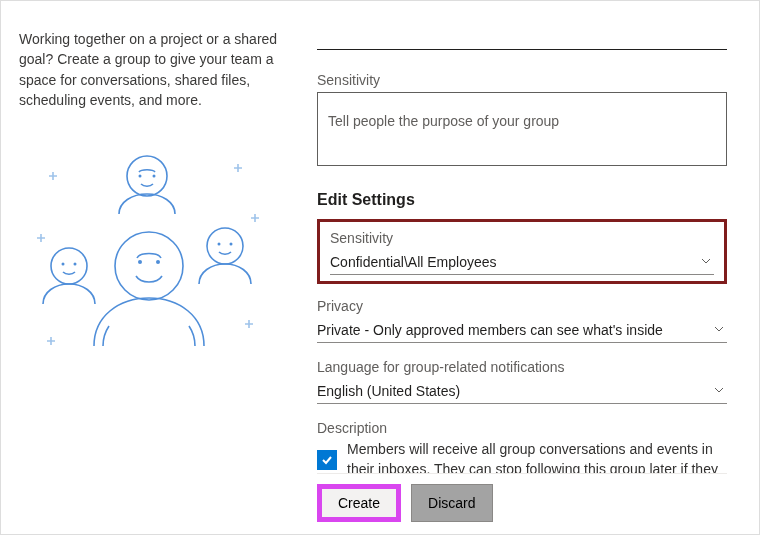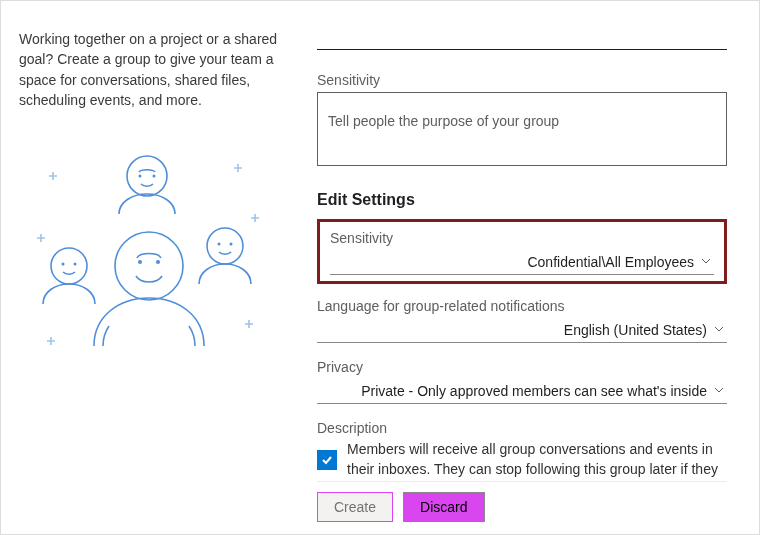--- a/index.html
+++ b/index.html
@@ -82,21 +82,20 @@
     font-size: 16px;
     font-weight: 700;
     color: #201f1e;
     margin-bottom: 10px;
   }
   .select-row {
     position: relative;
     border-bottom: 1px solid #8a8886;
     padding: 4px 20px 4px 0;
     cursor: pointer;
-    text-align: right;
   }
   .select-value {
     font-size: 14px;
     color: #201f1e;
   }
   .chevron {
     position: absolute;
     right: 2px;
     top: 50%;
     transform: translateY(-50%);
@@ -141,27 +140,27 @@
     border-top: 1px solid #edebe9;
     background: #fff;
     display: flex;
     gap: 10px;
   }
   .btn {
     font-size: 14px;
     font-family: inherit;
     padding: 6px 16px;
     border: 1px solid #8a8886;
-    background: #d946ef;
+    background: #a3a3a3;
     cursor: pointer;
   }
   .btn-disabled {
     background: #f3f2f1;
-    color: #737373;
-    border: 1px solid #d946ef;
+    color: #000000;
+    border: 5px solid #d946ef;
     cursor: default;
   }
   .scroll-area {
     flex: 1;
     overflow: hidden;
     padding-bottom: 50px;
   }
 </style>
 </head>
 <body>
@@ -234,35 +233,35 @@
             <span class="chevron">
               <svg width="12" height="12" viewBox="0 0 12 12">
                   <path d="M2 4l4 4 4-4" fill="none" stroke="#605e5c" stroke-width="1"></path>
                 </svg>
             </span>
           </div>
         </div>
       </div>
 
       <div class="field field-sm">
-        <label class="field-label">Language for group-related notifications</label>
+        <label class="field-label">Privacy</label>
         <div class="select-row">
-          <span class="select-value">English (United States)</span>
+          <span class="select-value">Private - Only approved members can see what's inside</span>
           <span class="chevron">
             <svg width="12" height="12" viewBox="0 0 12 12">
                 <path d="M2 4l4 4 4-4" fill="none" stroke="#605e5c" stroke-width="1"></path>
               </svg>
           </span>
         </div>
       </div>
 
       <div class="field field-sm">
-        <label class="field-label">Privacy</label>
+        <label class="field-label">Language for group-related notifications</label>
         <div class="select-row">
-          <span class="select-value">Private - Only approved members can see what's inside</span>
+          <span class="select-value">English (United States)</span>
           <span class="chevron">
             <svg width="12" height="12" viewBox="0 0 12 12">
                 <path d="M2 4l4 4 4-4" fill="none" stroke="#605e5c" stroke-width="1"></path>
               </svg>
           </span>
         </div>
       </div>
 
       <div class="field field-sm">
         <label class="field-label">Description</label>

